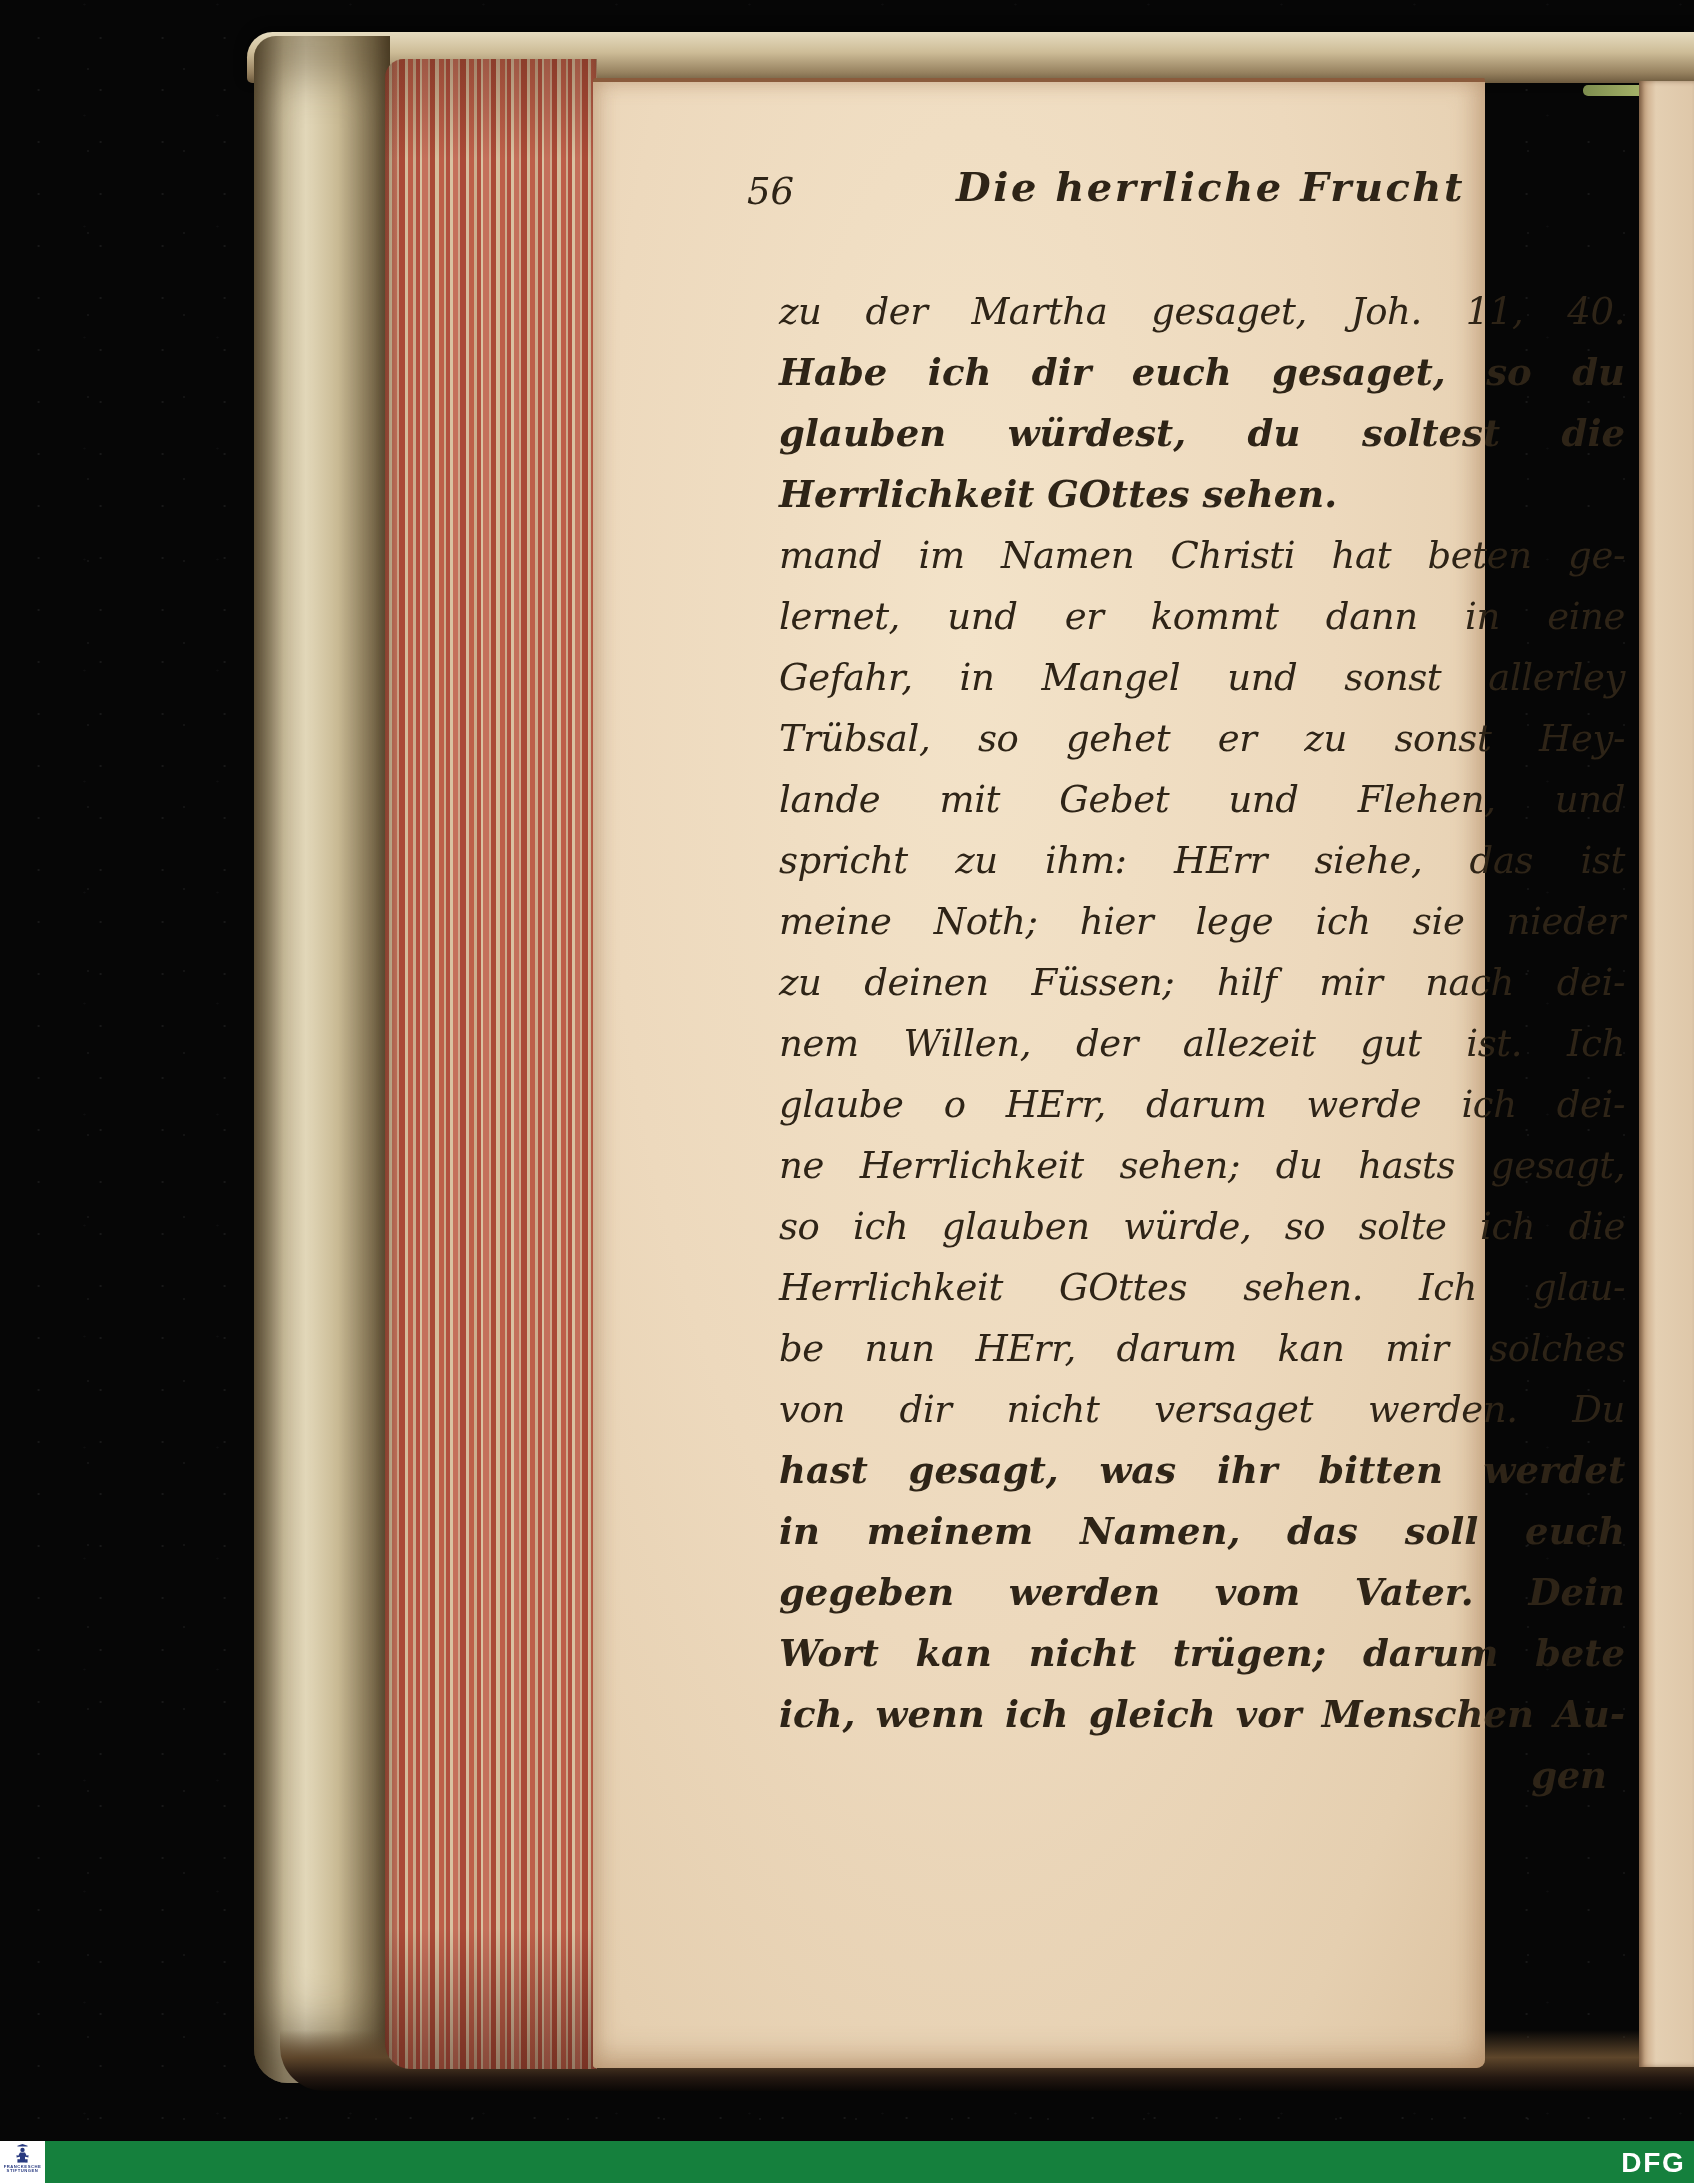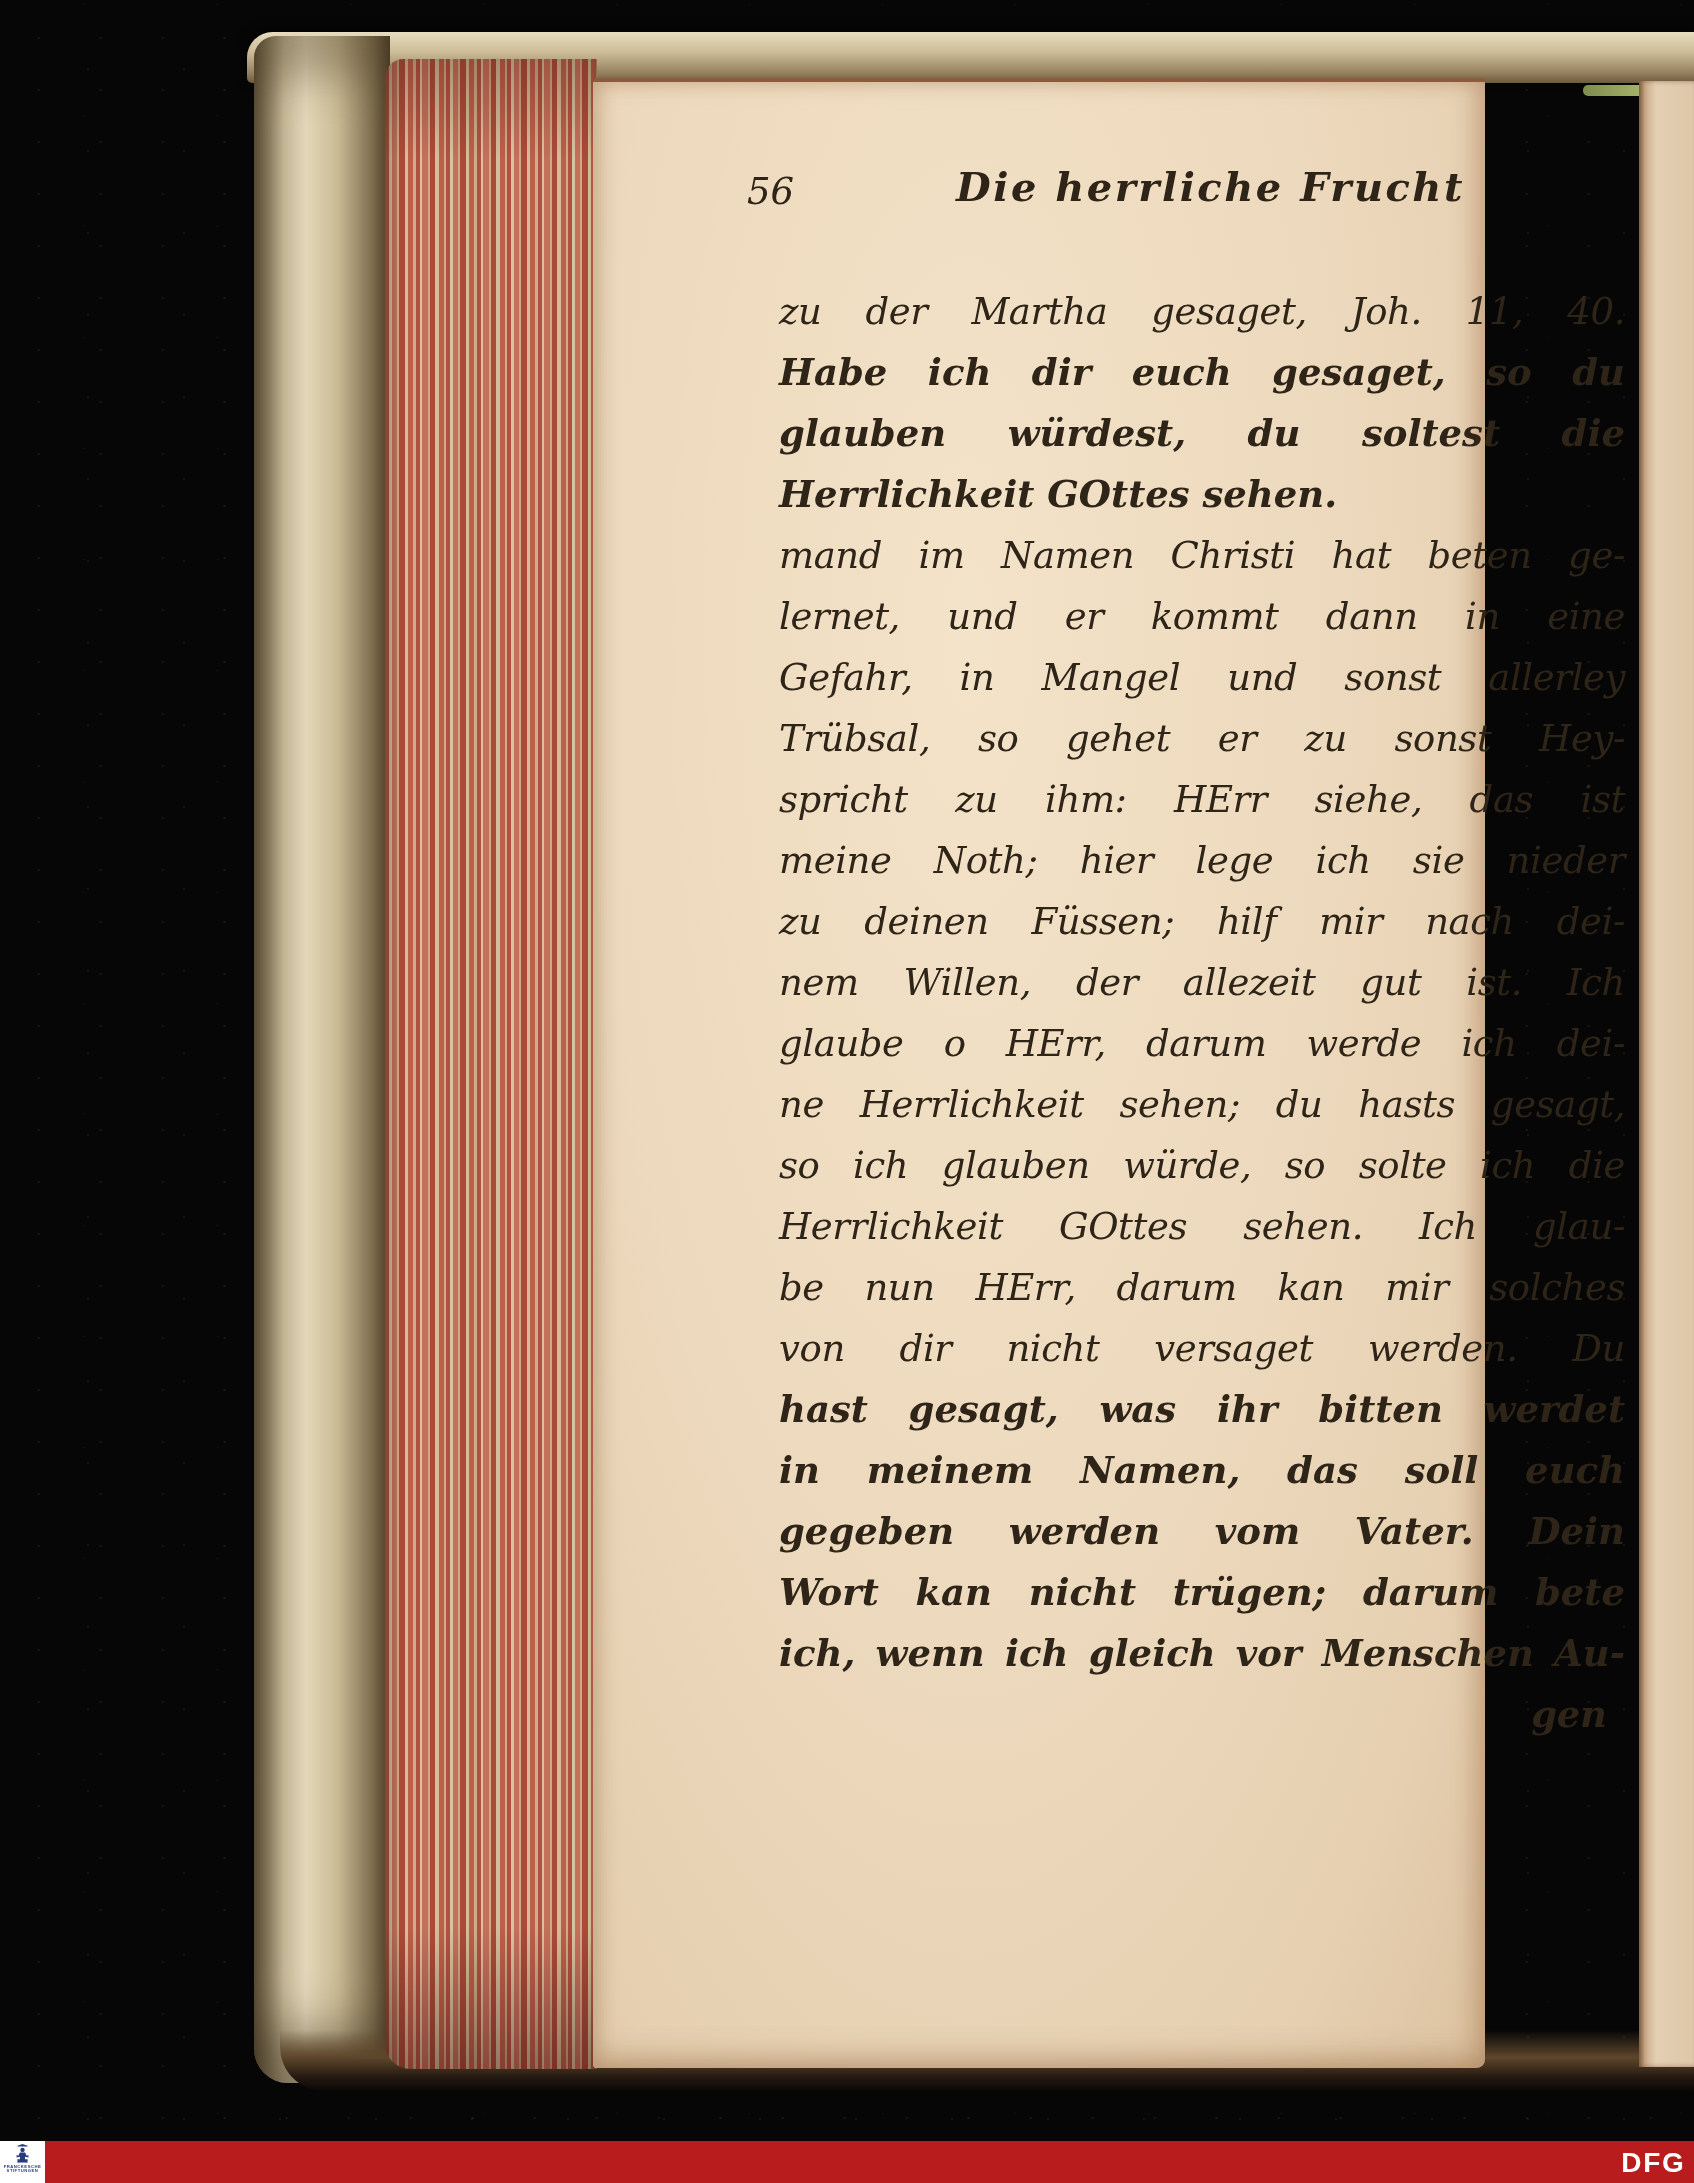--- a/index.html
+++ b/index.html
@@ -64,21 +64,21 @@
     letter-spacing:2.5px;color:#2e2417;}
   .text-block{position:absolute;left:154px;top:199px;width:878px;color:#2e2417;}
   .tl{height:61px;line-height:61px;font-size:37px;white-space:nowrap;
       text-align:justify;text-align-last:justify;letter-spacing:-0.4px;margin-left:32px;}
   .tl.em{font-weight:bold;letter-spacing:0;}
   .tl.indent{text-indent:61px;}
   .tl.short{text-align-last:left;}
   .tl.catchword{text-align-last:right;padding-right:18.6px;font-weight:bold;}
 
   
-  .footer-strip{position:absolute;left:0;top:2141px;width:1694px;height:42px;background:#b91c1c;}
+  .footer-strip{position:absolute;left:0;top:2141px;width:1694px;height:42px;background:#15803d;}
   .library-badge{position:absolute;left:0;top:0;width:45px;height:42px;background:#ffffff;
     text-align:center;font-family:"Liberation Sans", sans-serif;color:#283a80;}
   .statue{display:block;margin:2.5px auto 0.8px auto;}
   .badge-line{font-size:4.2px;line-height:4.7px;letter-spacing:0.5px;font-weight:bold;}
   .dfg-logo{position:absolute;right:8.5px;top:6px;font-family:"Liberation Sans", sans-serif;
     font-weight:bold;font-size:28px;color:#ffffff;letter-spacing:1.7px;}
 </style>
 </head>
 <body>
 
@@ -100,20 +100,21 @@
 
     <div class="text-block">
       <div class="tl">zu der Martha gesaget, Joh. 11, 40.</div>
       <div class="tl em">Habe ich dir euch gesaget, so du</div>
       <div class="tl em">glauben würdest, du soltest die</div>
       <div class="tl em short">Herrlichkeit GOttes sehen.</div>
       <div class="tl">mand im Namen Christi hat beten ge-</div>
       <div class="tl">lernet, und er kommt dann in eine</div>
       <div class="tl">Gefahr, in Mangel und sonst allerley</div>
       <div class="tl">Trübsal, so gehet er zu sonst Hey-</div>
+      <div class="tl">lande mit Gebet und Flehen, und</div>
       <div class="tl">spricht zu ihm: HErr siehe, das ist</div>
       <div class="tl">meine Noth; hier lege ich sie nieder</div>
       <div class="tl">zu deinen Füssen; hilf mir nach dei-</div>
       <div class="tl">nem Willen, der allezeit gut ist. Ich</div>
       <div class="tl">glaube o HErr, darum werde ich dei-</div>
       <div class="tl">ne Herrlichkeit sehen; du hasts gesagt,</div>
       <div class="tl">so ich glauben würde, so solte ich die</div>
       <div class="tl">Herrlichkeit GOttes sehen. Ich glau-</div>
       <div class="tl">be nun HErr, darum kan mir solches</div>
       <div class="tl">von dir nicht versaget werden. Du</div>

